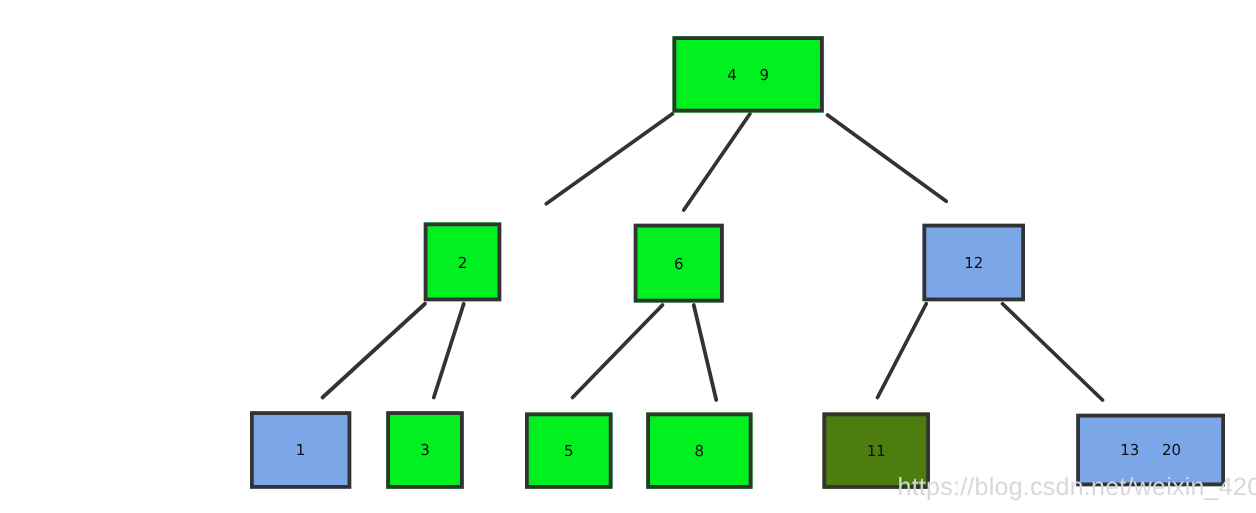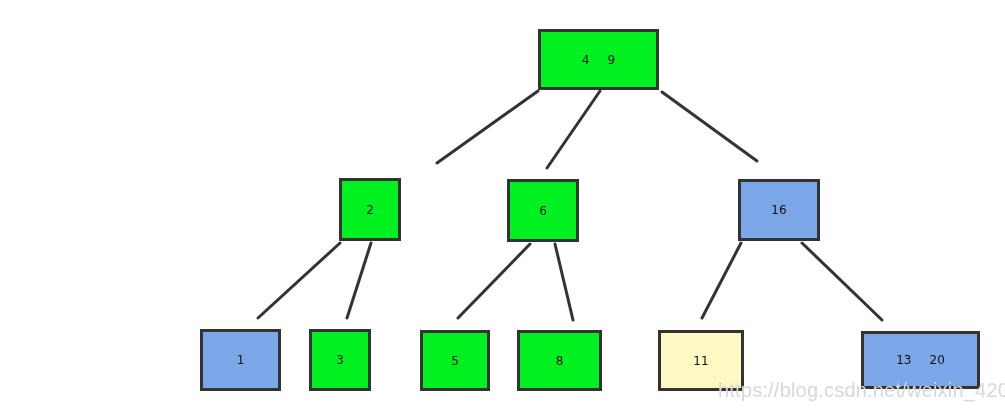--- a/index.html
+++ b/index.html
@@ -74,35 +74,35 @@
         <span class="key">4</span>
         <span class="key">9</span>
       </div>
       <div class="node" style="left: 339px; top: 178px; width: 62px; height: 63px; background: rgb(0, 240, 32); border-color: rgb(51, 51, 51);">
         <span class="key">2</span>
       </div>
       <div class="node" style="left: 507px; top: 179px; width: 72px; height: 63px; background: rgb(0, 240, 32); border-color: rgb(51, 51, 51);">
         <span class="key">6</span>
       </div>
       <div class="node" style="left: 738px; top: 179px; width: 82px; height: 62px; background: rgb(123, 167, 232); border-color: rgb(51, 51, 51);">
-        <span class="key">16</span>
+        <span class="key">12</span>
       </div>
       <div class="node" style="left: 200px; top: 329px; width: 81px; height: 62px; background: rgb(123, 167, 232); border-color: rgb(51, 51, 51);">
         <span class="key">1</span>
       </div>
       <div class="node" style="left: 309px; top: 329px; width: 62px; height: 62px; background: rgb(0, 240, 32); border-color: rgb(51, 51, 51);">
         <span class="key">3</span>
       </div>
       <div class="node" style="left: 420px; top: 330px; width: 70px; height: 61px; background: rgb(0, 240, 32); border-color: rgb(51, 51, 51);">
         <span class="key">5</span>
       </div>
       <div class="node" style="left: 517px; top: 330px; width: 85px; height: 61px; background: rgb(0, 240, 32); border-color: rgb(51, 51, 51);">
         <span class="key">8</span>
       </div>
-      <div class="node" style="left: 658px; top: 330px; width: 86px; height: 61px; background: #fef9c3; border-color: rgb(51, 51, 51);">
+      <div class="node" style="left: 658px; top: 330px; width: 86px; height: 61px; background: #4d7c0f; border-color: rgb(51, 51, 51);">
         <span class="key">11</span>
       </div>
       <div class="node" style="left: 861px; top: 331px; width: 119px; height: 58px; background: rgb(123, 167, 232); border-color: rgb(51, 51, 51); text-align: center;">
         <span class="key">13</span>
         <span class="key">20</span>
       </div>
     </div>
 
   <div class="watermark">https://blog.csdn.net/weixin_42018518</div>
 

